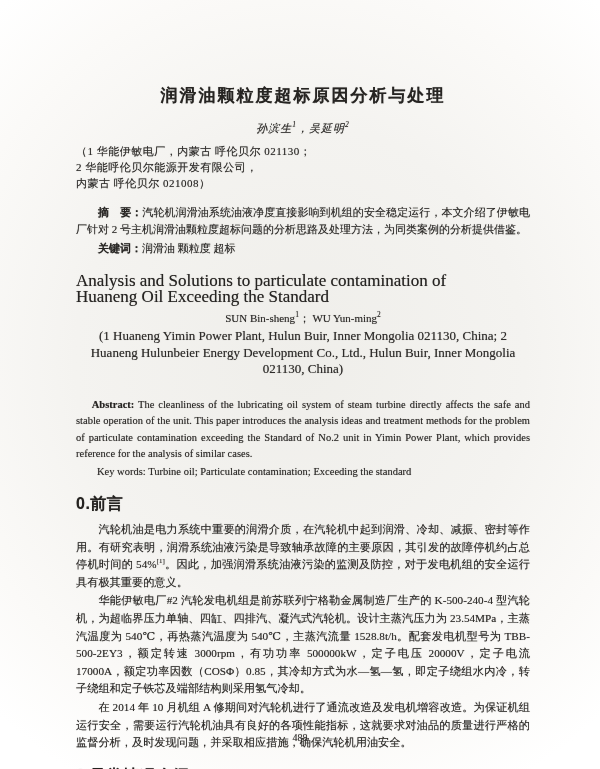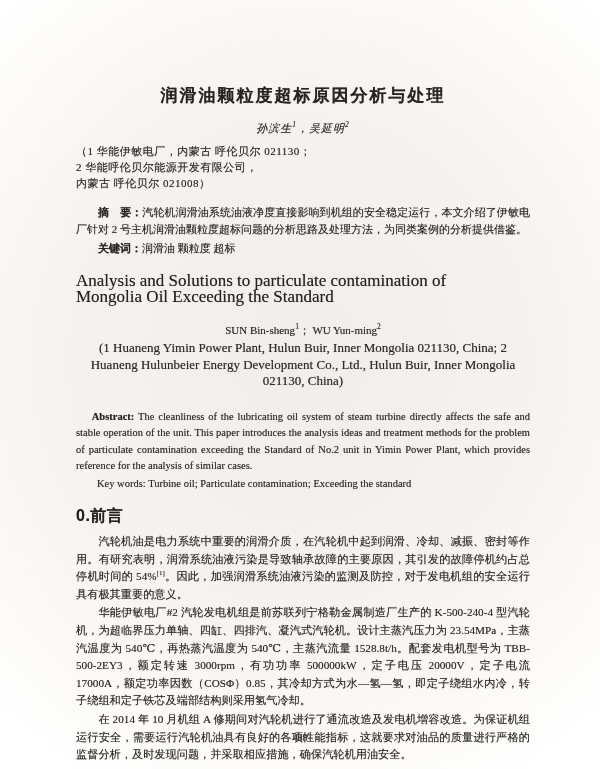--- a/index.html
+++ b/index.html
@@ -46,21 +46,21 @@
     margin:2px 0 0 0;
     font-size:11px; line-height:17px; text-indent:2em;
   }
   .b { font-weight:bold; color:#262422; }
   .title-en {
     margin-top:16px; text-align:left;
     font-size:17px; font-weight:normal; line-height:15.5px;
     color:#262422;
   }
   .authors-en {
-    margin-top:19px; text-align:center; font-size:11px;
+    margin-top:7px; text-align:center; font-size:11px;
   }
   .affil-en {
     margin-top:2px; text-align:center;
     font-size:13px; line-height:16.5px;
   }
   .abstract-en {
     margin:19px 0 0 0;
     font-size:10.5px; line-height:16.5px;
     text-align:justify; text-indent:1.5em;
   }
@@ -103,21 +103,21 @@
       <div>2 华能呼伦贝尔能源开发有限公司，</div>
       <div>内蒙古  呼伦贝尔  021008）</div>
     </div>
 
     <p class="abstract-cn"><span class="b">摘　要：</span><span>汽轮机润滑油系统油液净度直接影响到机组的安全稳定运行，本文介绍了伊敏电厂针对 2 号主机润滑油颗粒度超标问题的分析思路及处理方法，为同类案例的分析提供借鉴。</span></p>
 
     <p class="kw-cn"><span class="b">关键词：</span><span>润滑油  颗粒度  超标</span></p>
 
     <div class="title-en">
       <div>Analysis and Solutions to particulate contamination of</div>
-      <div>Mongolia Oil Exceeding the Standard</div>
+      <div>Huaneng Oil Exceeding the Standard</div>
     </div>
 
     <div class="authors-en">
       <span>SUN Bin-sheng</span><sup>1</sup><span>；  </span><span>WU Yun-ming</span><sup>2</sup>
     </div>
 
     <div class="affil-en">(1 Huaneng Yimin Power Plant, Hulun Buir, Inner Mongolia 021130, China; 2 Huaneng Hulunbeier Energy Development Co., Ltd., Hulun Buir, Inner Mongolia 021130, China)</div>
 
     <p class="abstract-en"><span class="b">Abstract:</span><span> The cleanliness of the lubricating oil system of steam turbine directly affects the safe and stable operation of the unit. This paper introduces the analysis ideas and treatment methods for the problem of particulate contamination exceeding the Standard of No.2 unit in Yimin Power Plant, which provides reference for the analysis of similar cases.</span></p>
 

